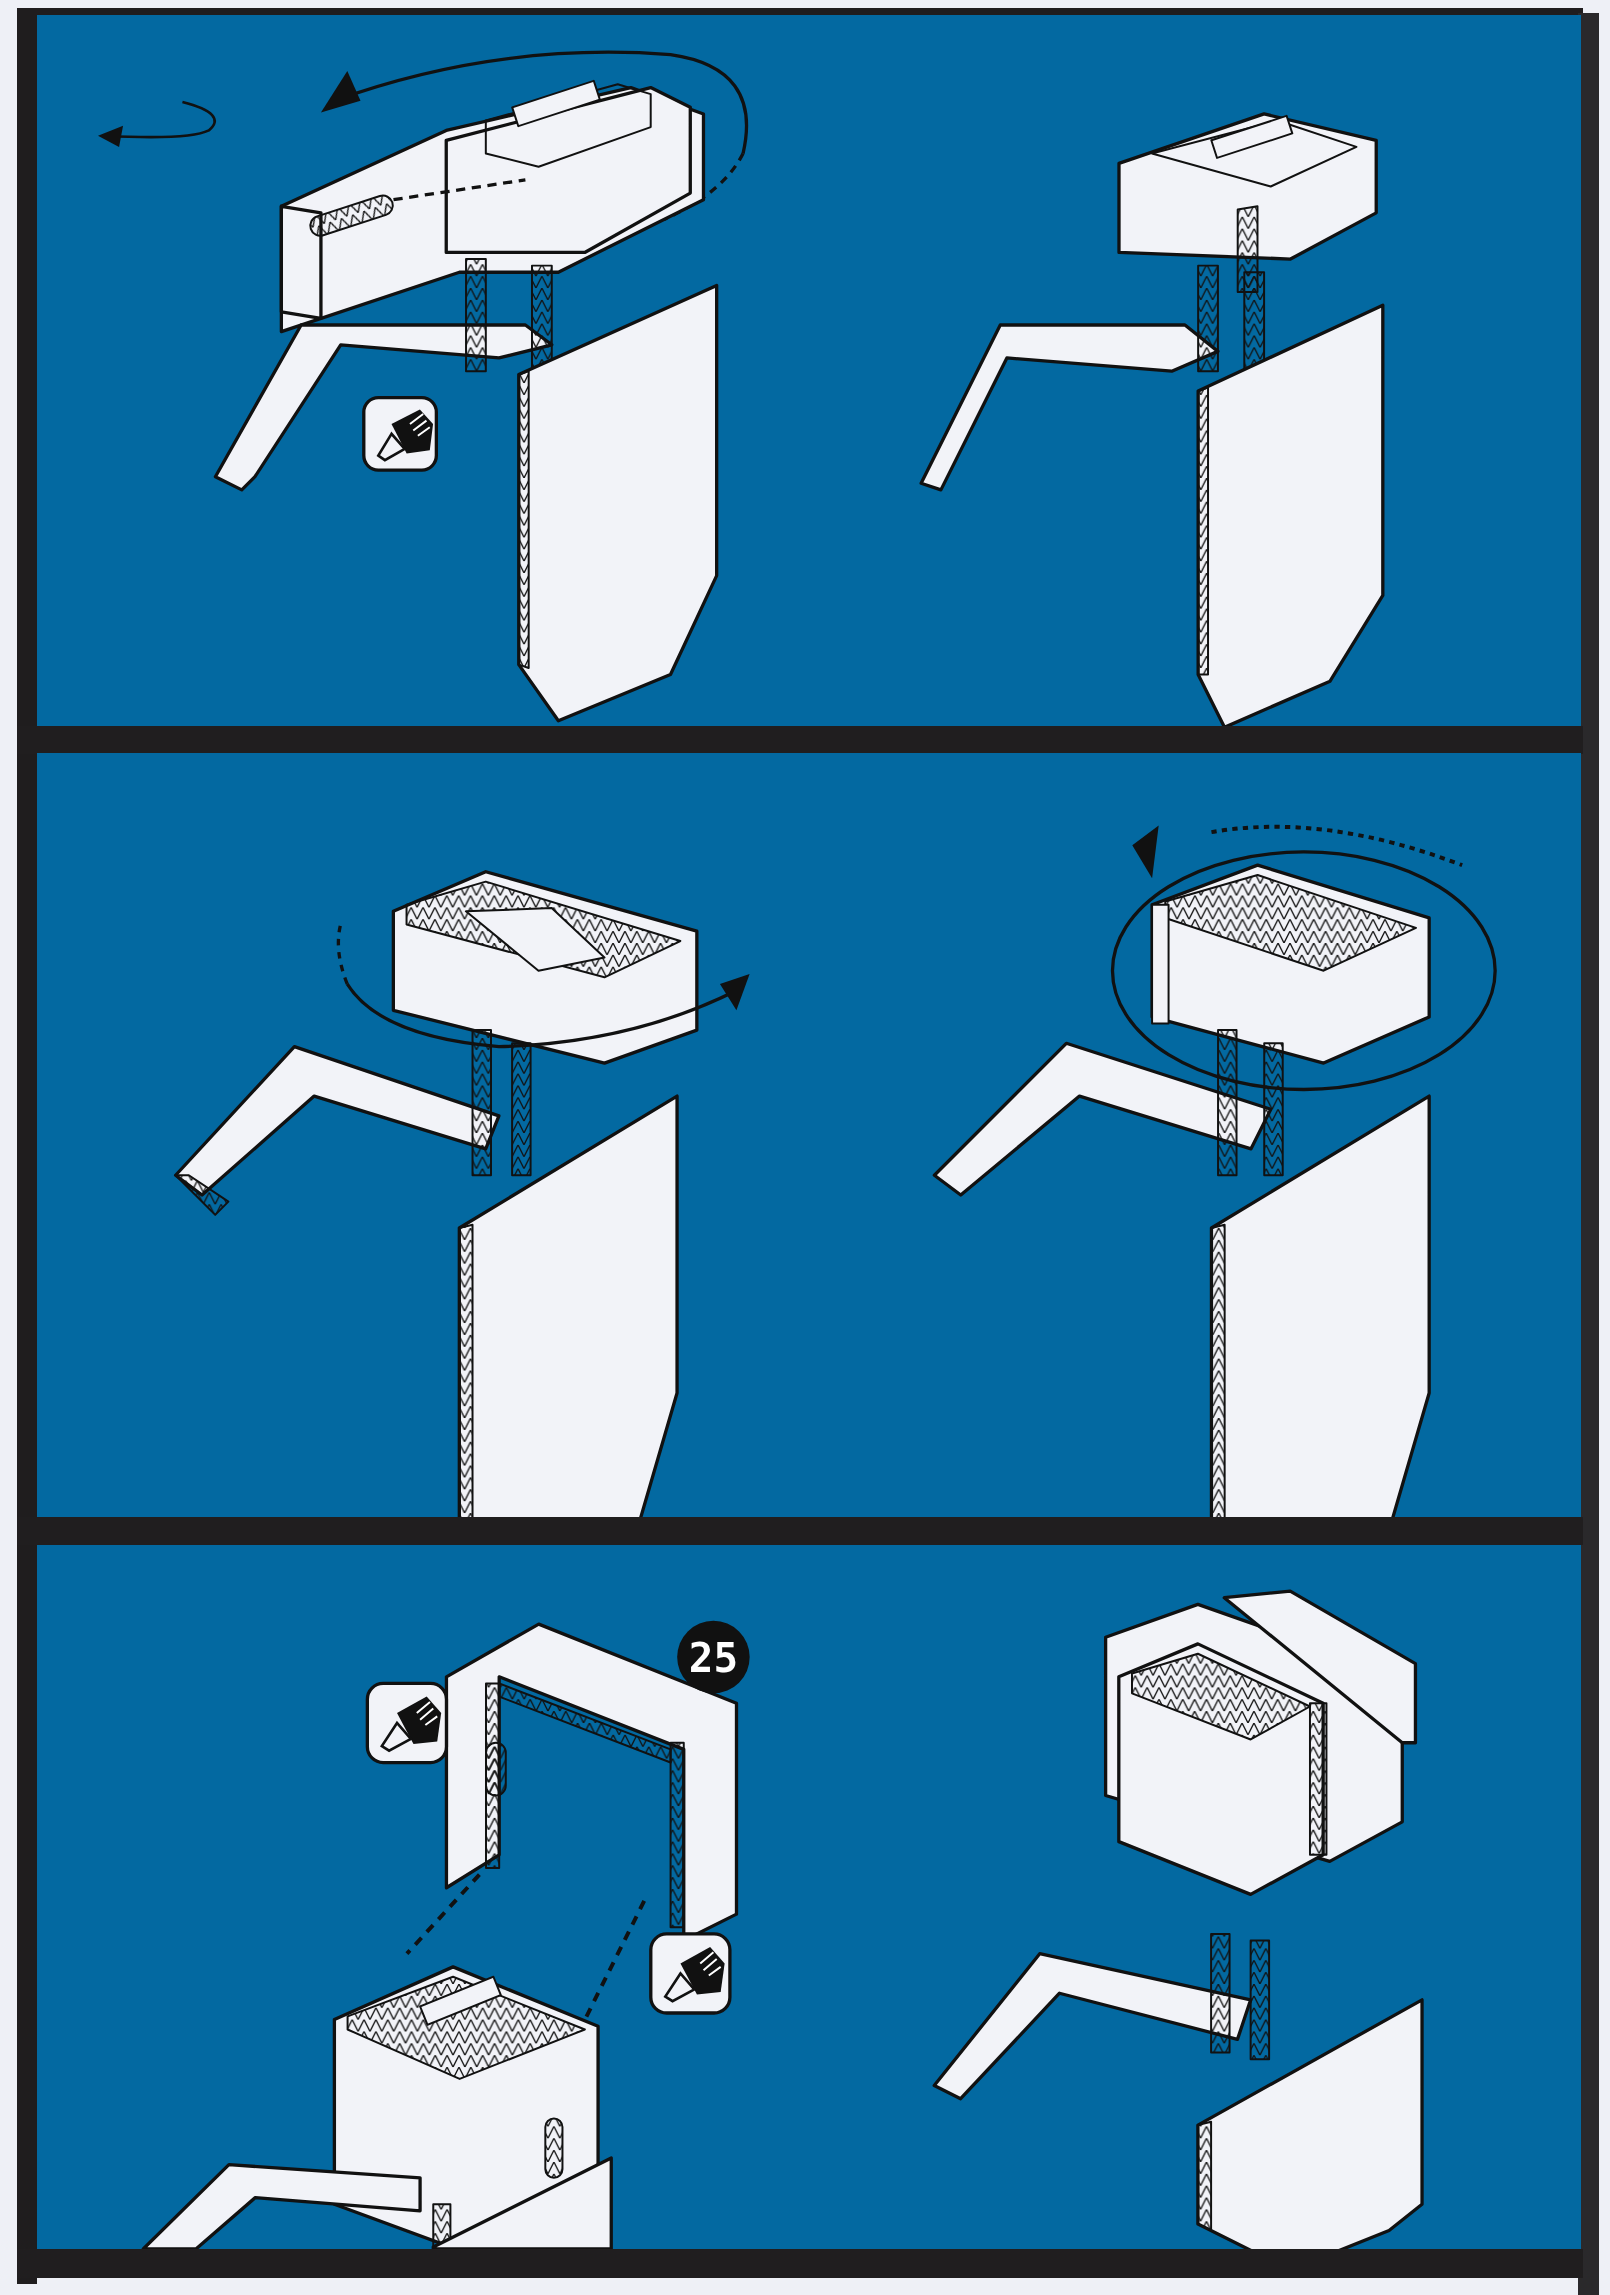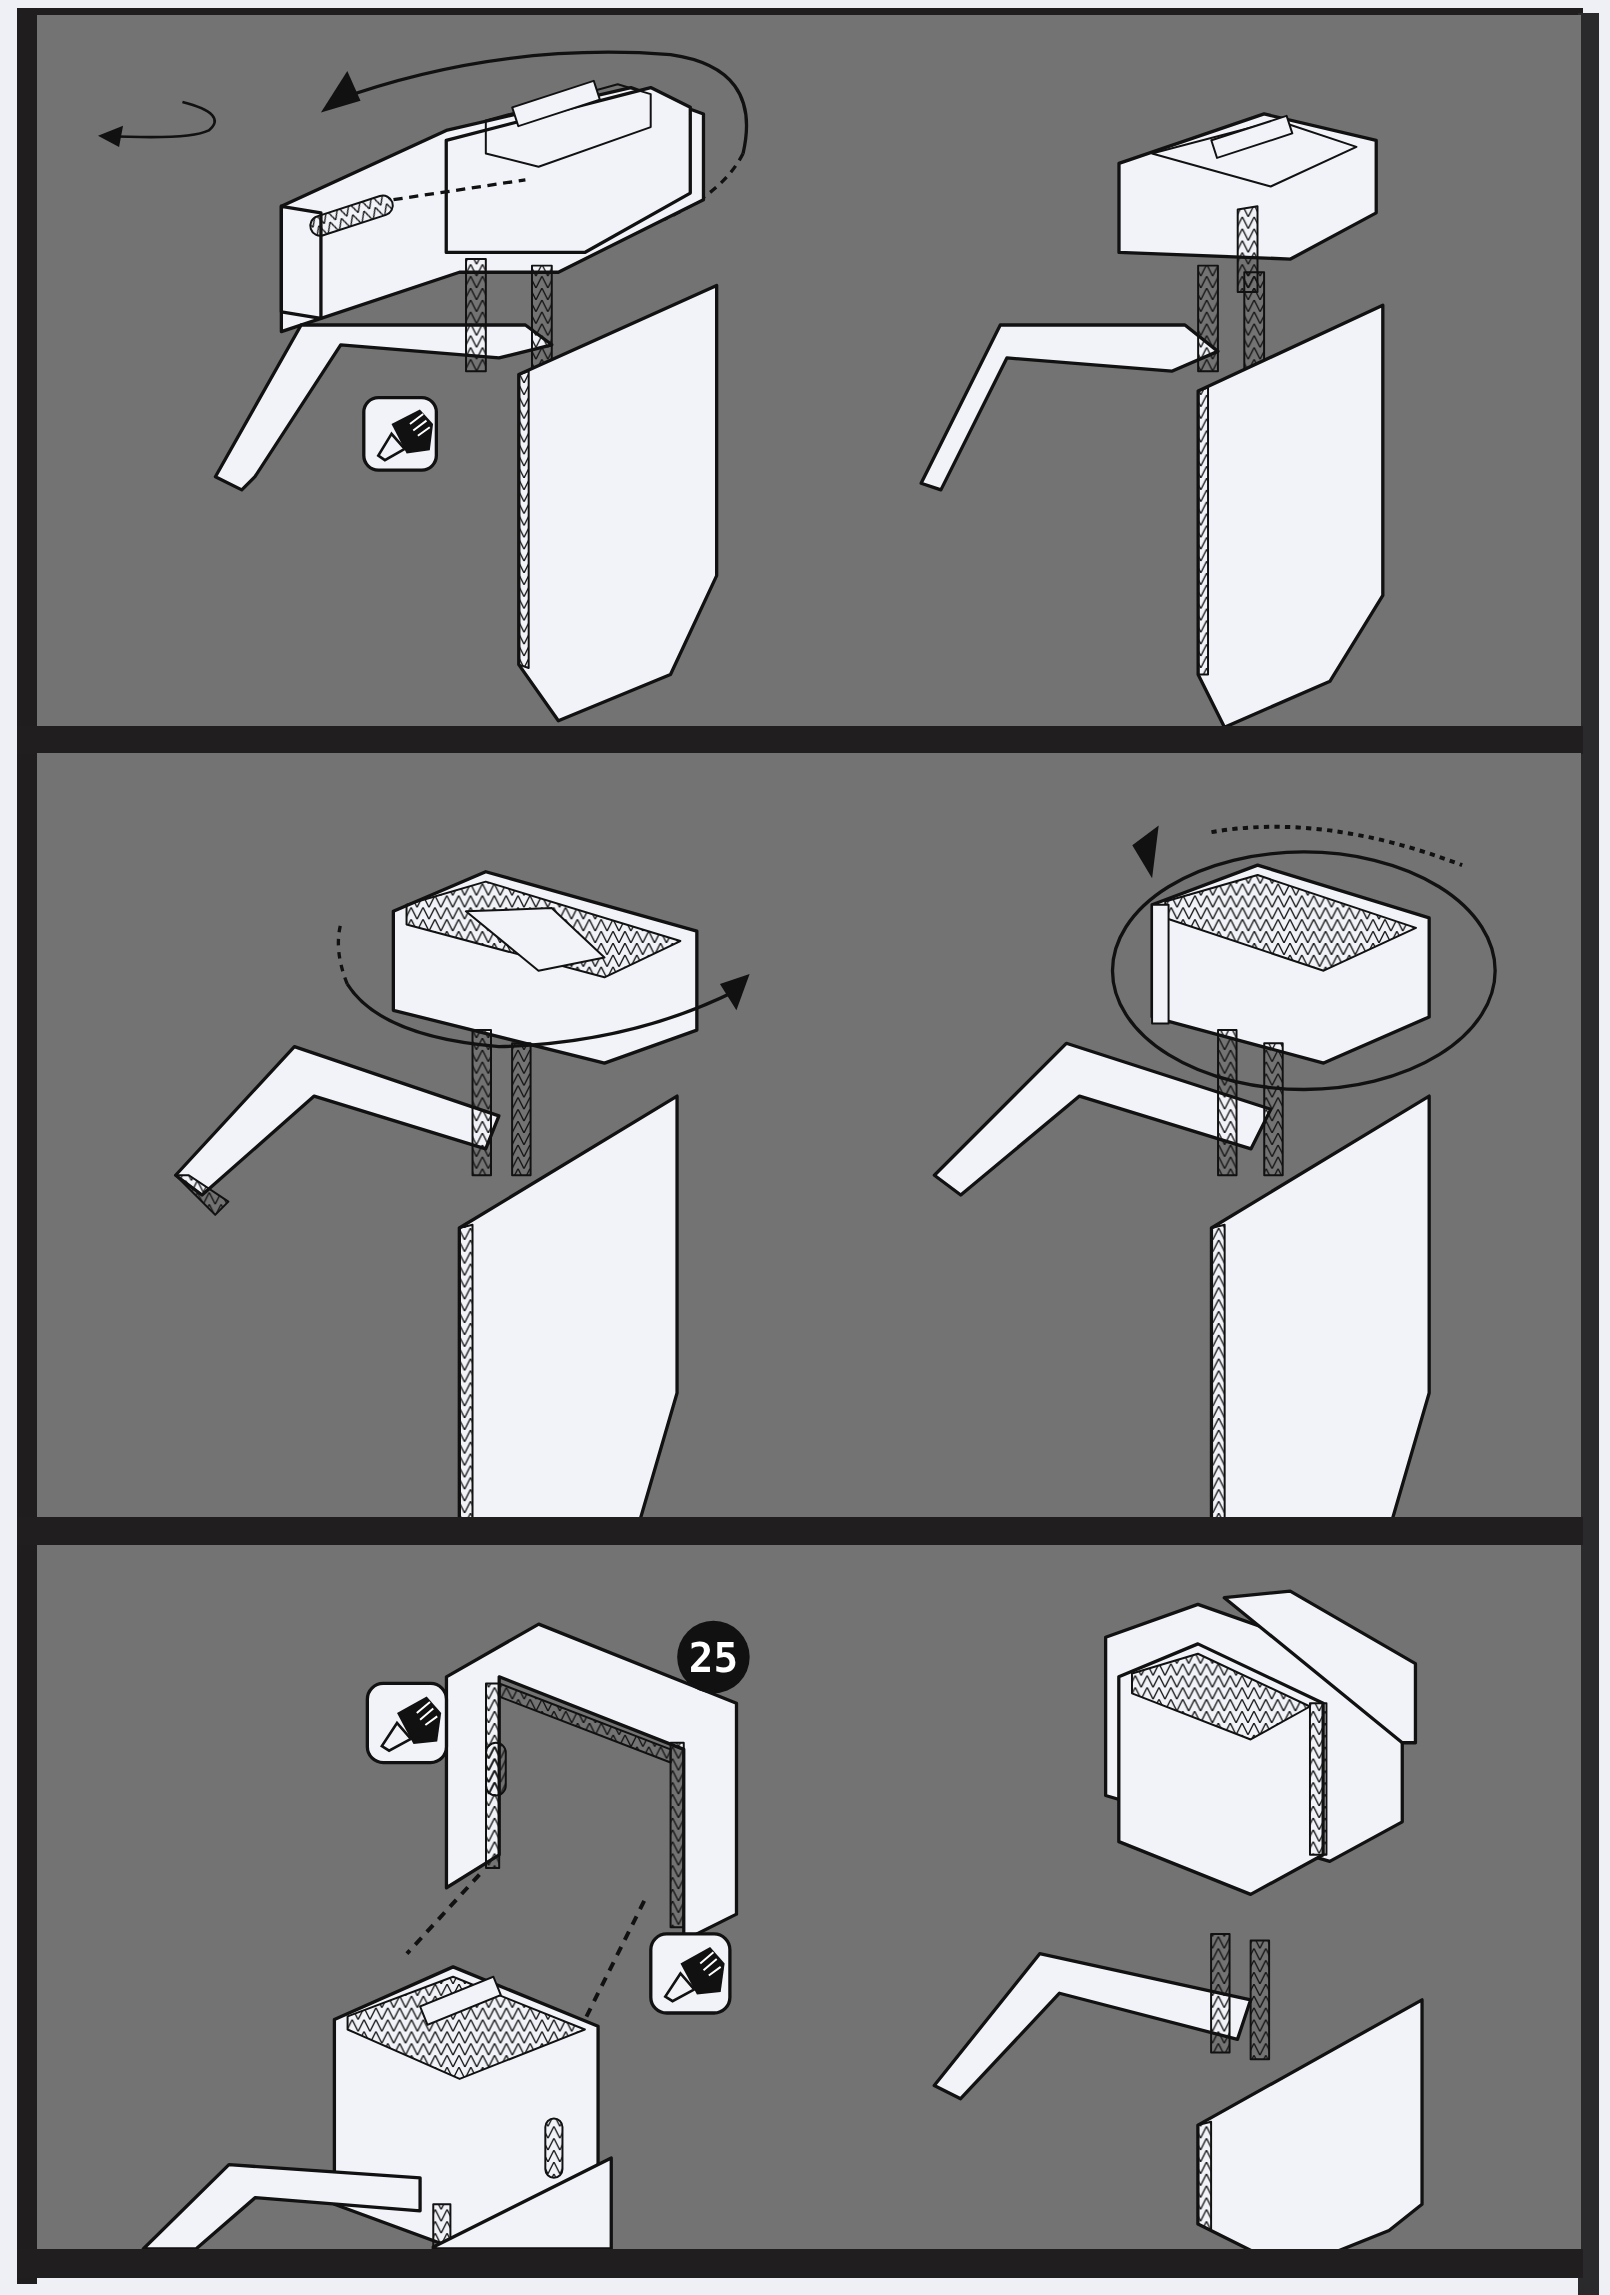--- a/index.html
+++ b/index.html
@@ -2,21 +2,21 @@
 <html style="font-size:10.6px"><head>
 <meta charset="utf-8">
 <style>
   html,body{margin:0;padding:0;background:#eceef4;}
   body{width:1611px;height:2295px;position:relative;overflow:hidden;font-family:"Liberation Sans",sans-serif;}
   .sheet{position:absolute;left:0;top:0;width:1611px;height:2295px;background:#eef0f6;}
   .frame-left{position:absolute;left:17px;top:8px;width:20px;height:2276px;background:#1f1d1e;}
   .frame-right{position:absolute;right:12px;top:13px;width:21px;height:2282px;background:#2a292b;}
   .divider{position:absolute;left:17px;width:1566px;height:28px;background:#201e1f;}
   .frame-top{position:absolute;left:17px;top:8px;width:1566px;height:6.6px;background:#1f1d1e;}
-  .panel{position:absolute;left:37px;width:1544px;background:#737373;}
+  .panel{position:absolute;left:37px;width:1544px;background:#0369a1;}
   .panel svg{position:absolute;left:0;top:0;}
   .lbl{position:absolute;opacity:0;font-size:0.7px;}
 </style>
 </head>
 <body>
 
 <div class="sheet">
   <div class="frame-top"></div>
   <div class="frame-left"></div>
   <div class="frame-right"></div>

